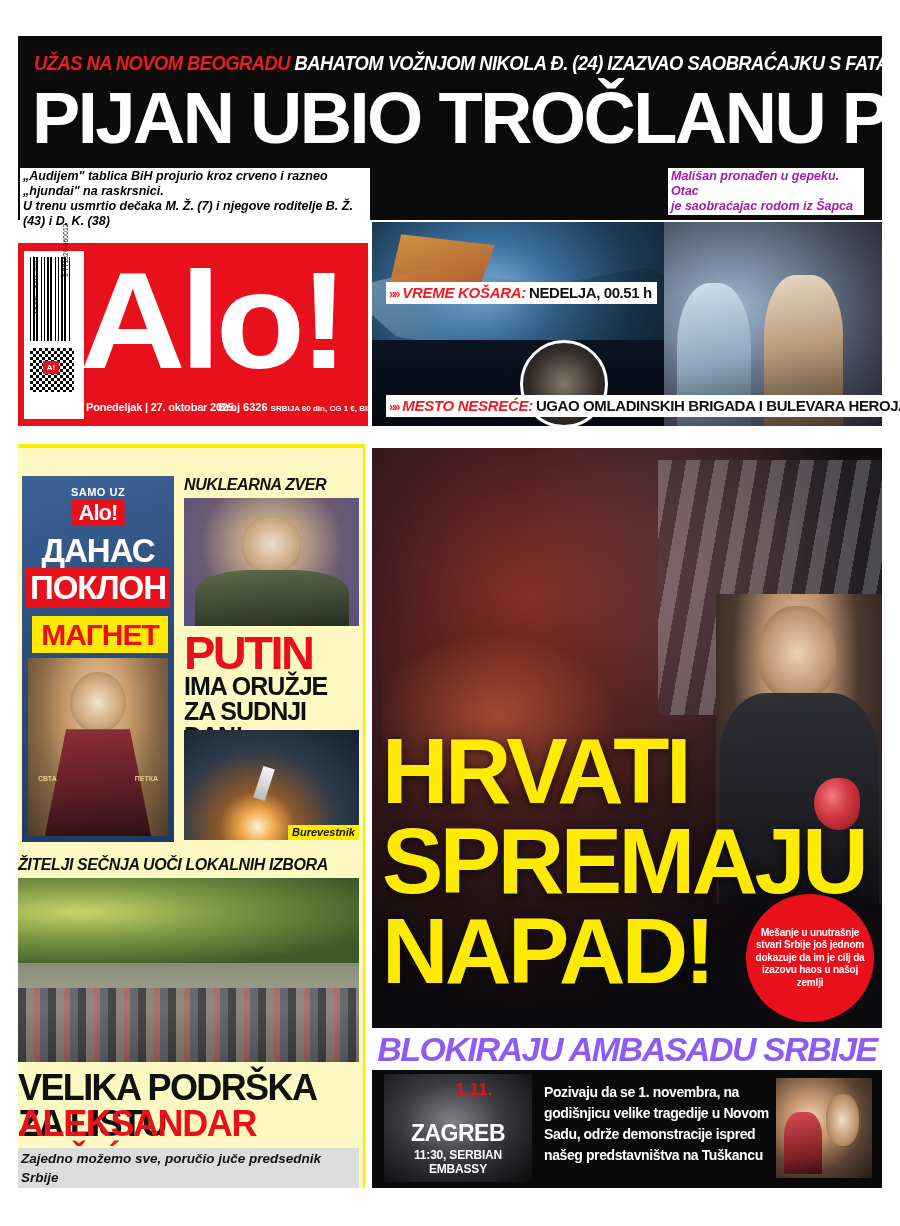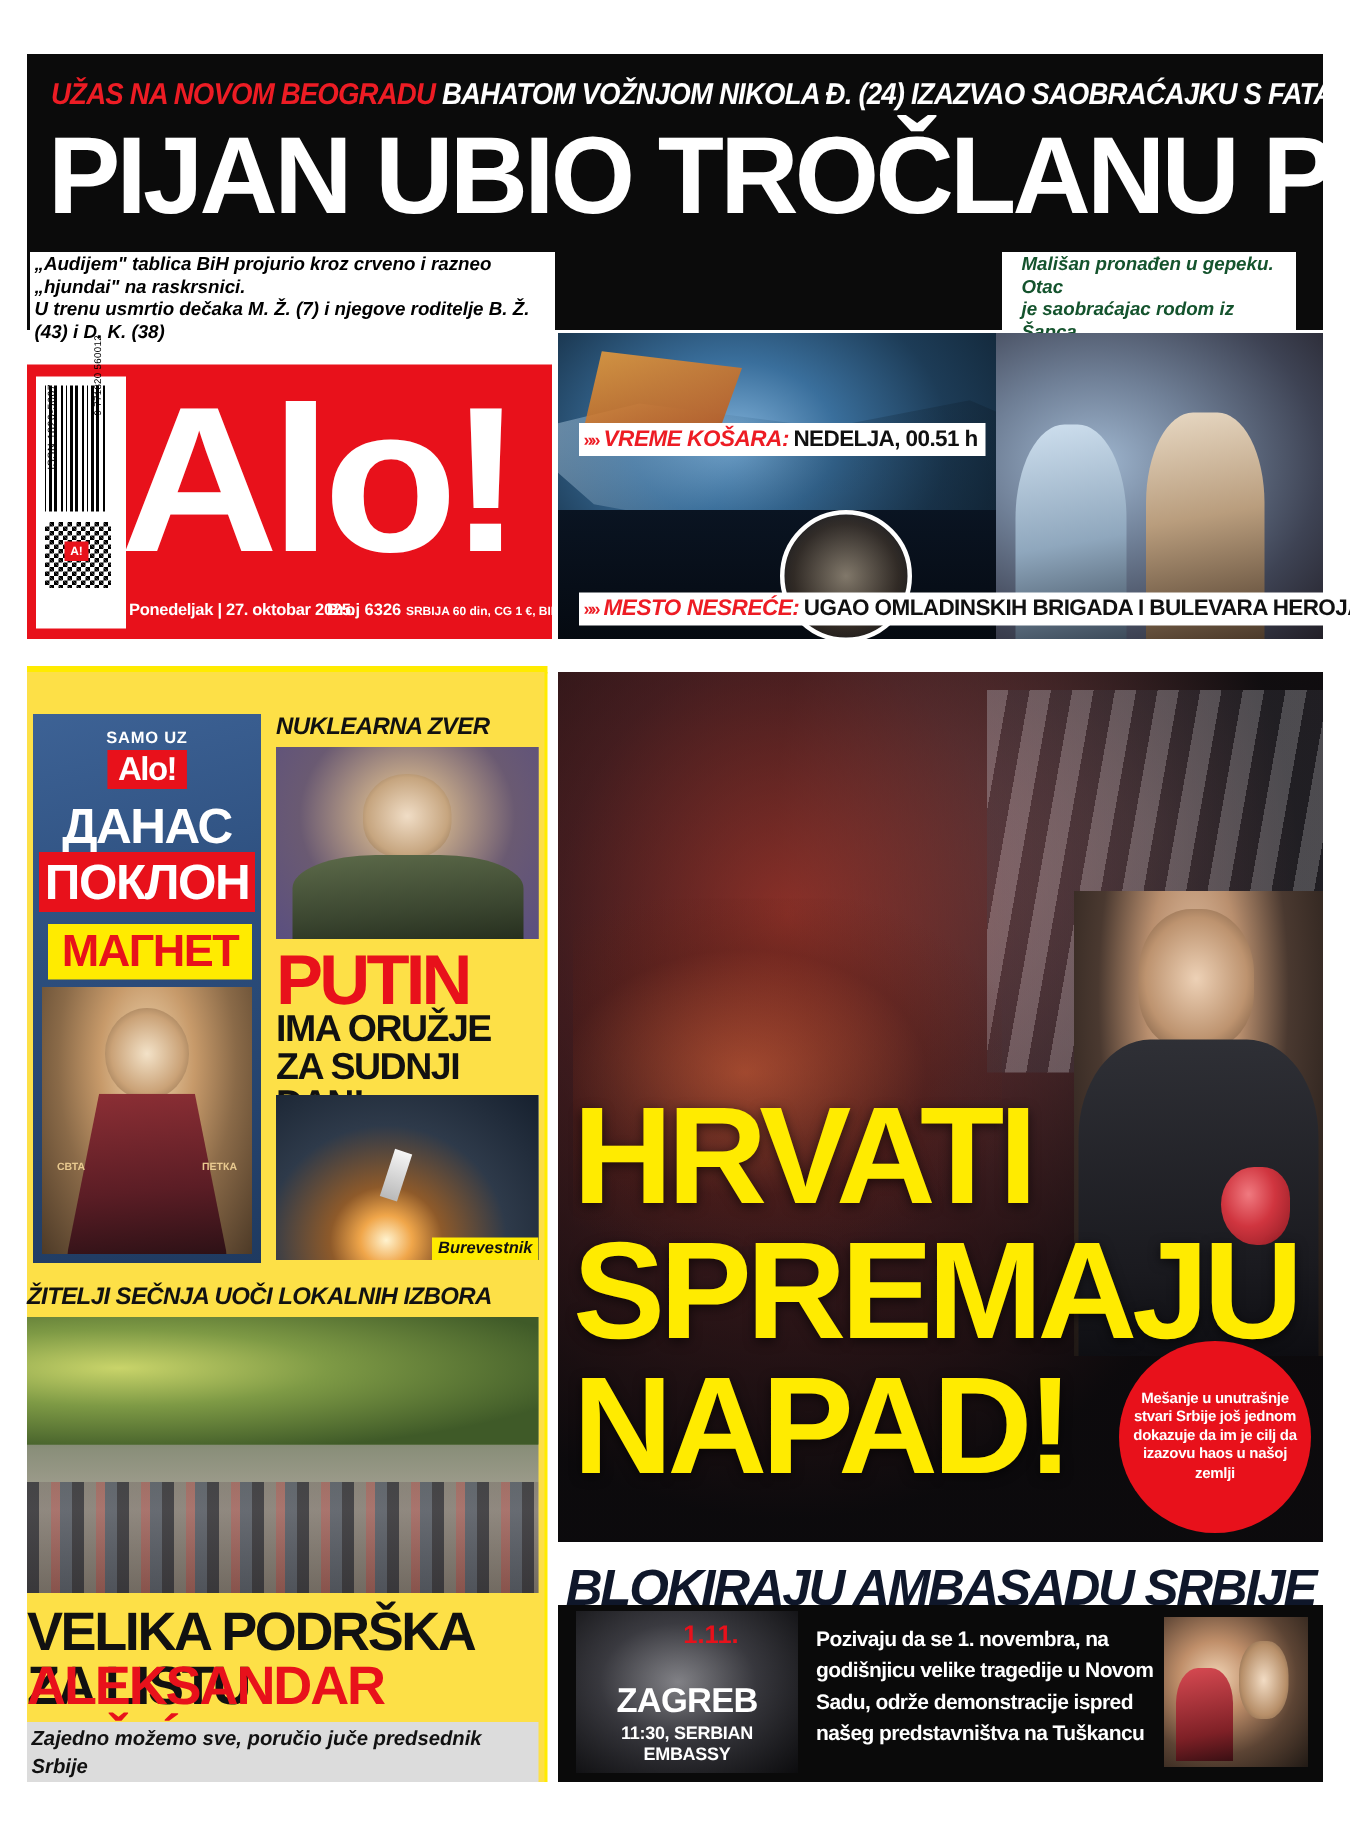--- a/index.html
+++ b/index.html
@@ -47,24 +47,24 @@
     background: #ffffff;
     color: #000;
     font-style: italic; font-weight: 700;
     font-size: 12.5px; line-height: 15px;
     padding: 1px 3px;
     font-family: "Liberation Sans Narrow", "Liberation Sans", sans-serif;
   }
   .sub-right {
     position: absolute; left: 668px; top: 168px;
     width: 196px;
-    background: #ffffff; color: #14532d;
+    background: #ffffff; color: #a21caf;
     font-style: italic; font-weight: 700;
     font-size: 12.5px; line-height: 15px;
-    padding: 1px 13px;
+    padding: 1px 3px;
     font-family: "Liberation Sans Narrow", "Liberation Sans", sans-serif;
   }
 
   
   .masthead {
     position: absolute; left: 18px; top: 243px;
     width: 350px; height: 183px;
     background: #e8111b;
   }
   .barcode-col {
@@ -208,21 +208,21 @@
     color: #111; font-weight: 900; font-size: 15px;
     letter-spacing: -0.4px; margin-left: 3px;
   }
   #bar-time { left: 386px; top: 282px; }
   #bar-place { left: 386px; top: 395px; }
 
   
   .left-col {
     position: absolute; left: 18px; top: 448px;
     width: 345px; height: 740px;
-    background: #fde047;
+    background: #fef9c3;
   }
 
   .gift-box {
     position: absolute; left: 4px; top: 28px;
     width: 152px; height: 366px;
     background: linear-gradient(165deg, #3d6295 0%, #2d4f7e 40%, #1f3a60 100%);
     overflow: hidden;
   }
   .gift-samo {
     position: absolute; top: 10px; left: 0; width: 100%;
@@ -486,25 +486,24 @@
     font-weight: 900; font-size: 10px; line-height: 12.5px;
     padding: 0 6px; letter-spacing: -0.2px;
     font-family: "Liberation Sans Narrow", "Liberation Sans", sans-serif;
   }
 
   
   .bottom-head {
     position: absolute; left: 372px; top: 1030px;
     width: 510px; height: 38px;
     background: #ffffff;
-    color: #0f172a; font-style: italic; font-weight: 900;
+    color: #8b5cf6; font-style: italic; font-weight: 900;
     font-size: 34px; line-height: 38px;
     text-align: center; letter-spacing: -1.5px;
     font-family: "Liberation Sans Narrow", "Liberation Sans", sans-serif;
-    margin-top: 10px;
   }
   .footer-block {
     position: absolute; left: 372px; top: 1070px;
     width: 510px; height: 118px;
     background: #0a0a0a; overflow: hidden;
   }
   .poster {
     position: absolute; left: 12px; top: 4px;
     width: 148px; height: 108px;
     background:

